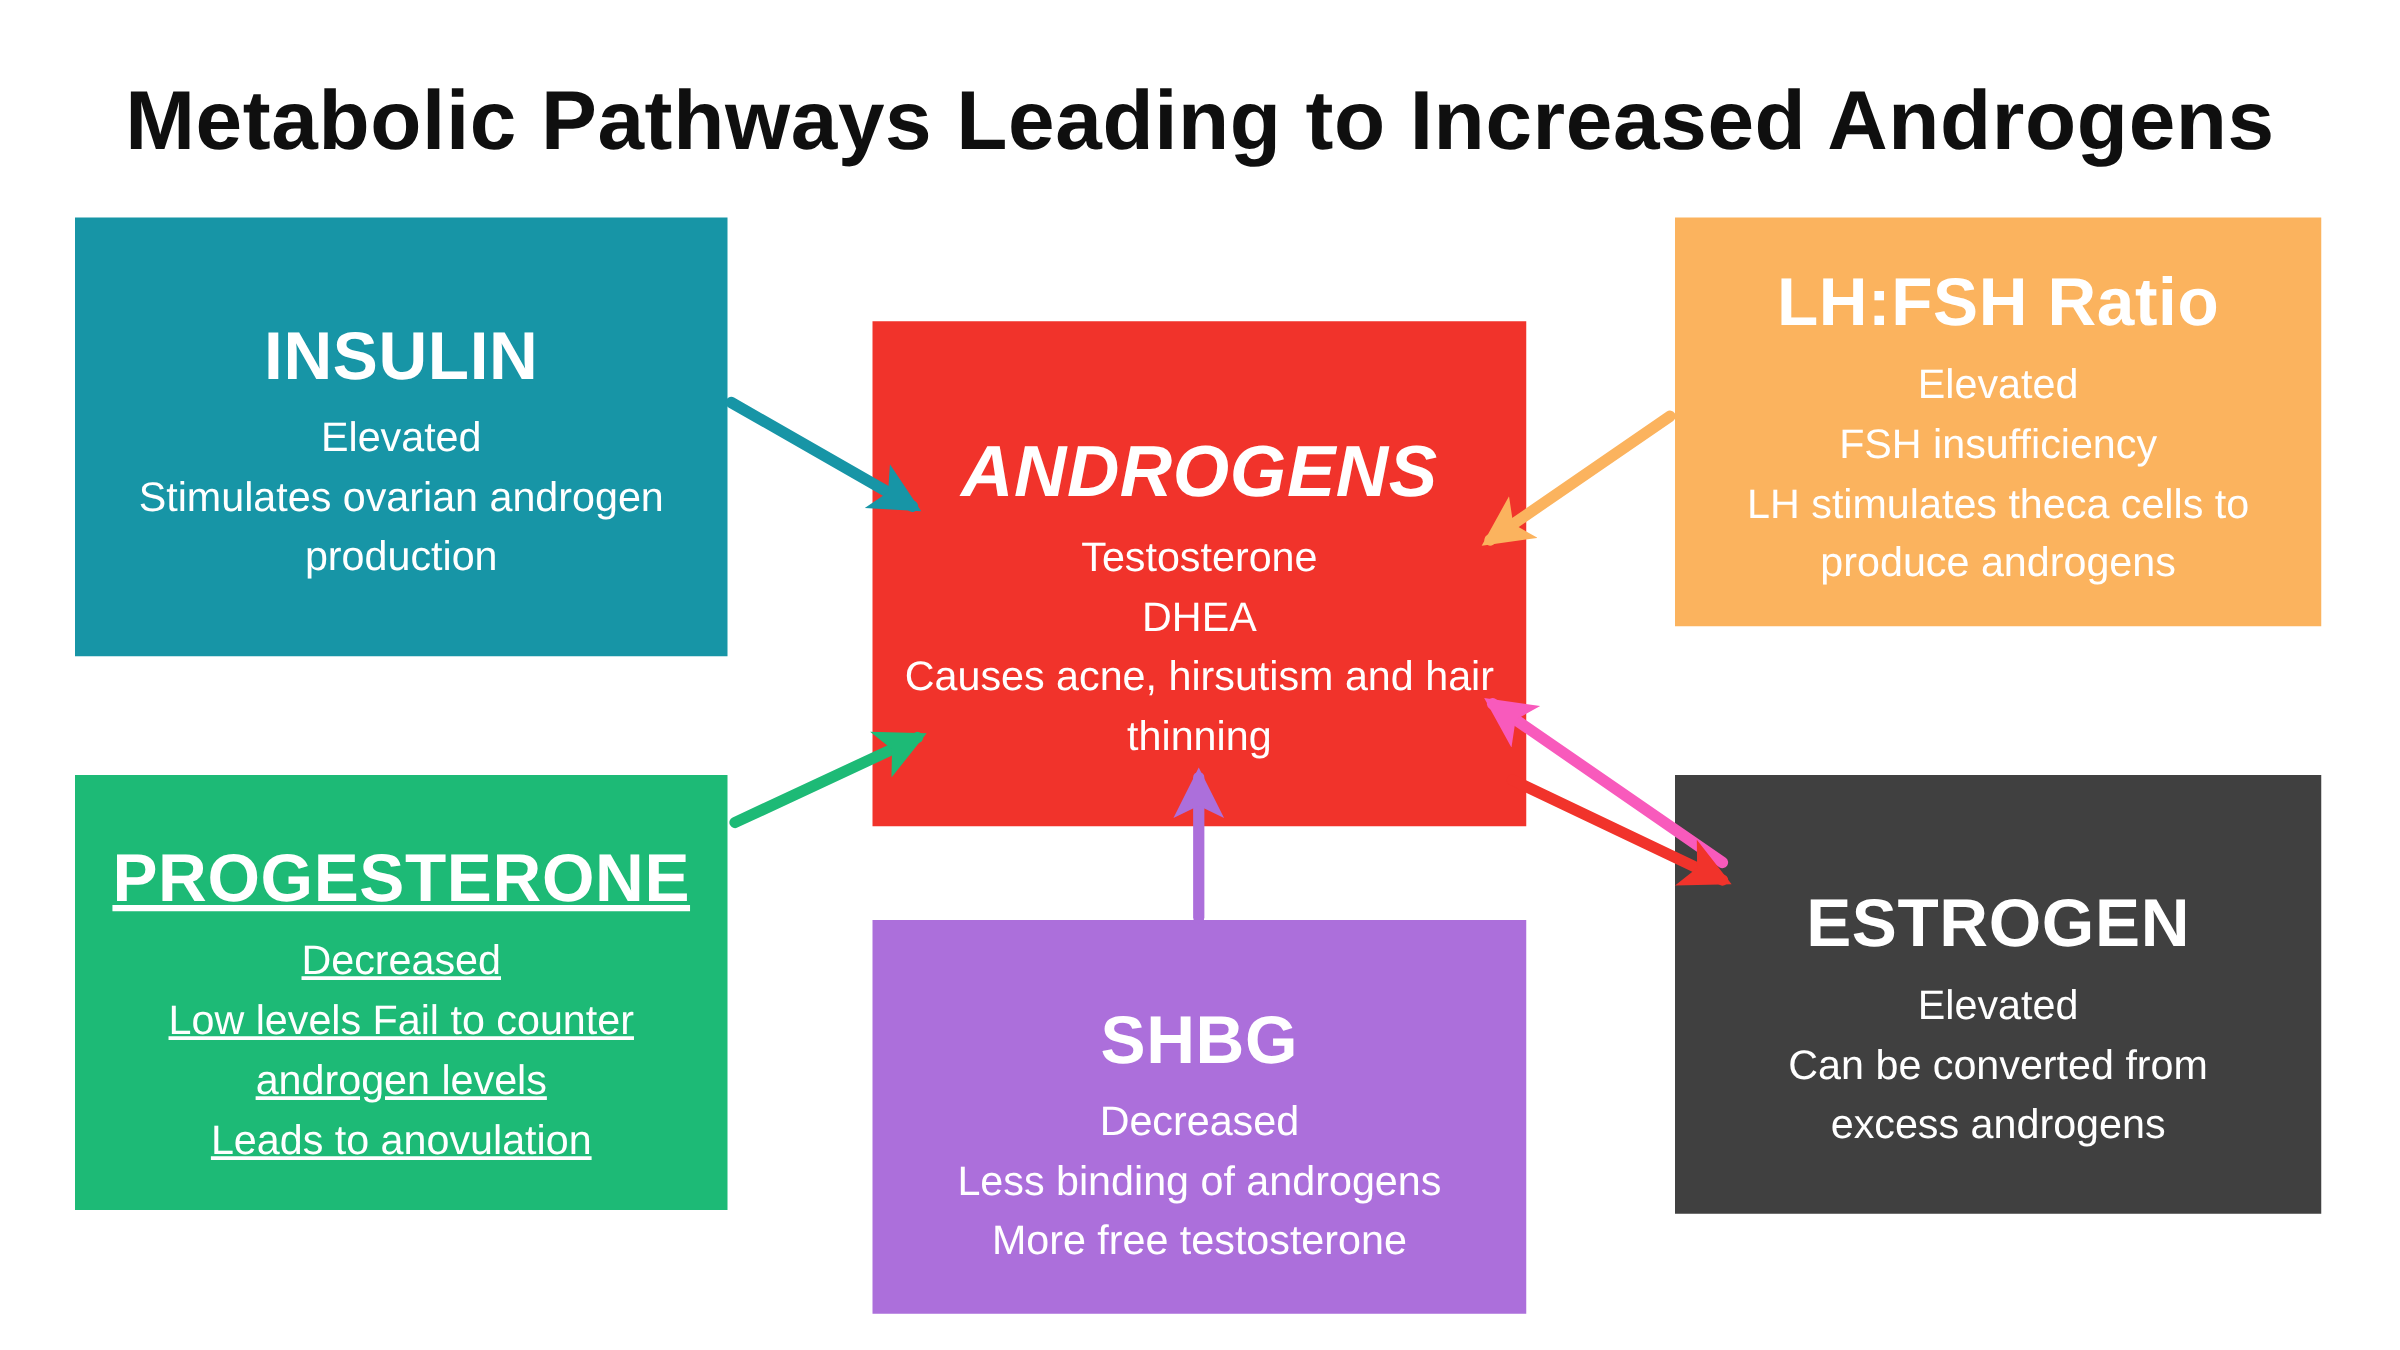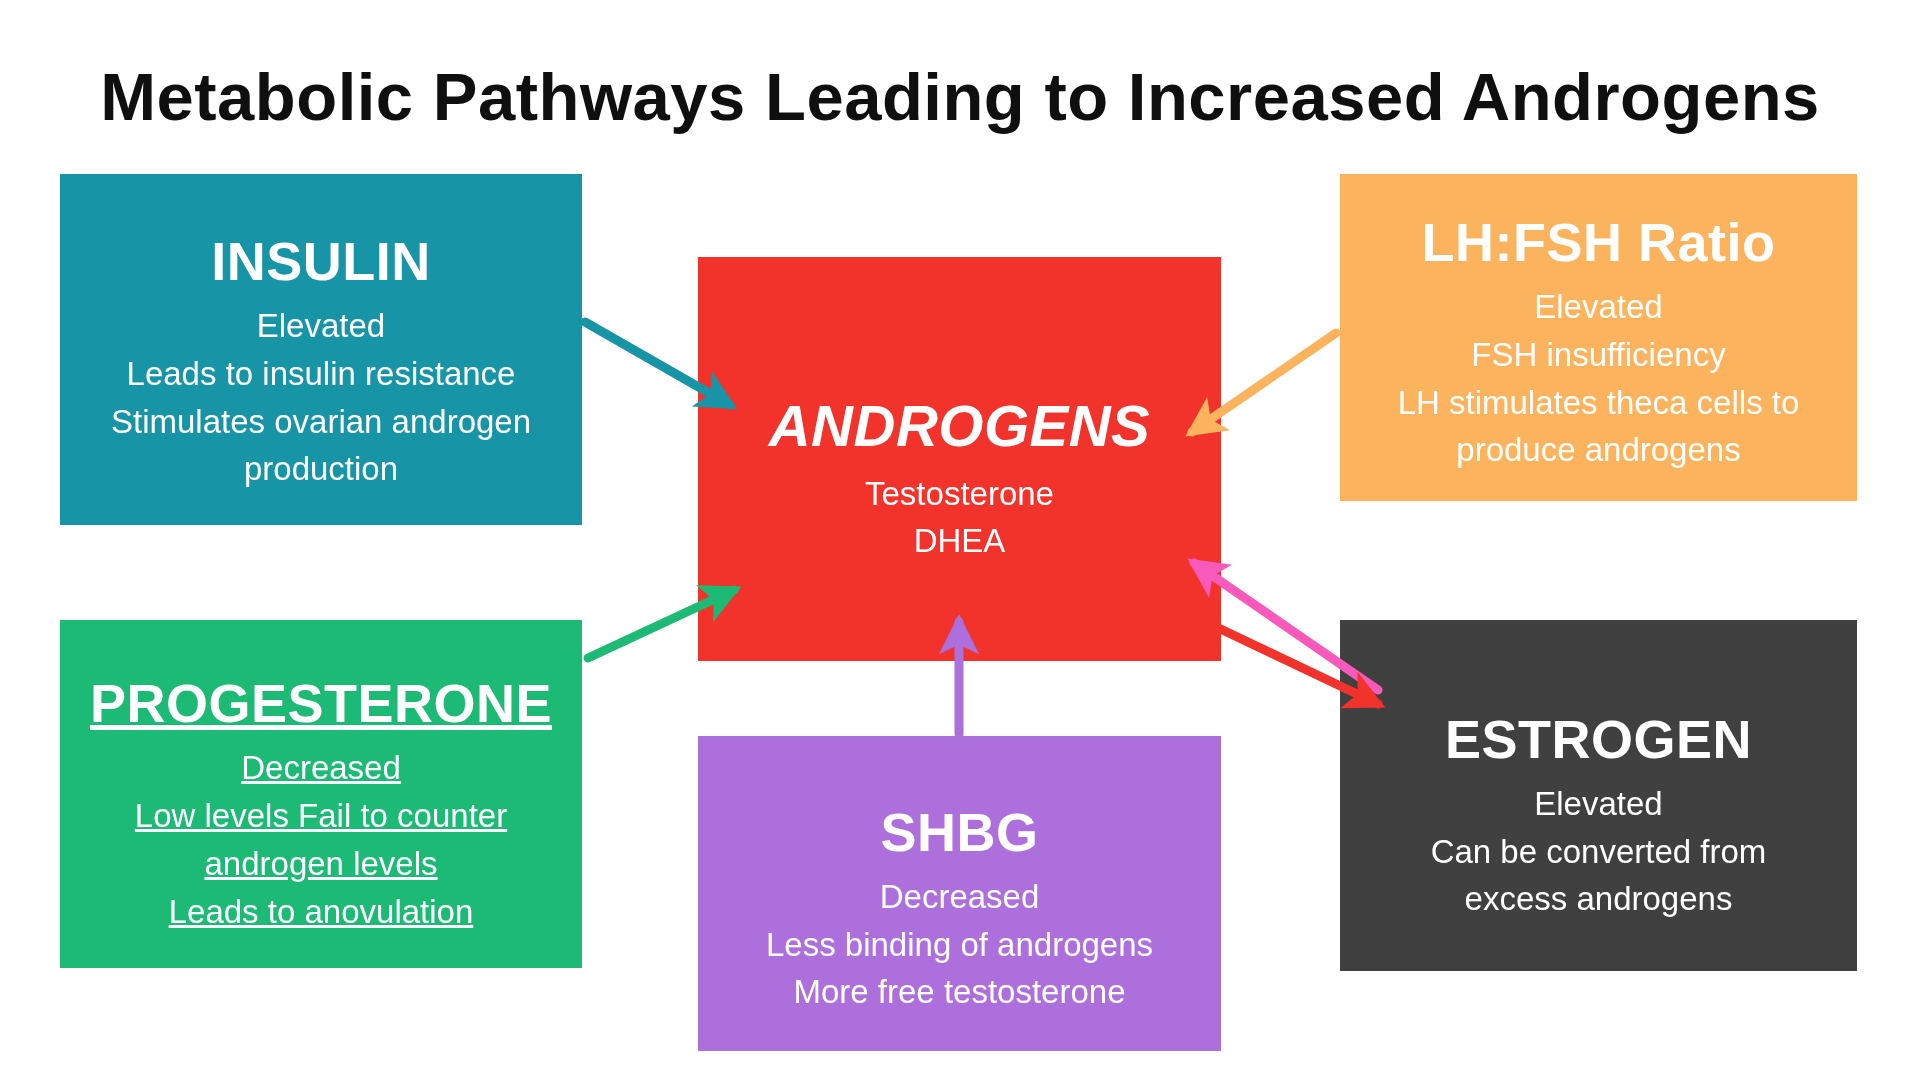--- a/index.html
+++ b/index.html
@@ -55,35 +55,35 @@
 </head>
 <body>
 
 <div class="canvas">
 
   <h1 class="title">Metabolic Pathways Leading to Increased Androgens</h1>
 
   <div class="node" style="left: 60px; top: 174px; width: 522px; height: 351px; padding: 44px 24px 20px; background: rgb(23, 149, 166);">
     <h2>INSULIN</h2>
     <div class="line">Elevated</div>
-    <div class="line">Leads to insulin resistance</div>
     <div class="line">Stimulates ovarian androgen production</div>
   </div>
 
   <div class="node" style="left: 1340px; top: 174px; width: 517px; height: 327px; padding: 30px 24px 20px; background: rgb(251, 179, 94);">
     <h2>LH:FSH Ratio</h2>
     <div class="line">Elevated</div>
     <div class="line">FSH insufficiency</div>
     <div class="line">LH stimulates theca cells to produce androgens</div>
   </div>
 
   <div class="node" style="left: 698px; top: 257px; width: 523px; height: 404px; padding: 60px 24px 20px; background: rgb(241, 51, 43);">
     <h2 style="font-size:58px;font-style:italic;">ANDROGENS</h2>
     <div class="line">Testosterone</div>
     <div class="line">DHEA</div>
+    <div class="line">Causes acne, hirsutism and hair thinning</div>
   </div>
 
   <div class="node" style="left: 60px; top: 620px; width: 522px; height: 348px; padding: 40px 24px 20px; background: rgb(29, 186, 118); text-decoration: underline;">
     <h2>PROGESTERONE</h2>
     <div class="line">Decreased</div>
     <div class="line">Low levels Fail to counter androgen levels</div>
     <div class="line">Leads to anovulation</div>
   </div>
 
   <div class="node" style="left: 698px; top: 736px; width: 523px; height: 315px; padding: 50px 24px 20px; background: rgb(172, 111, 219);">

